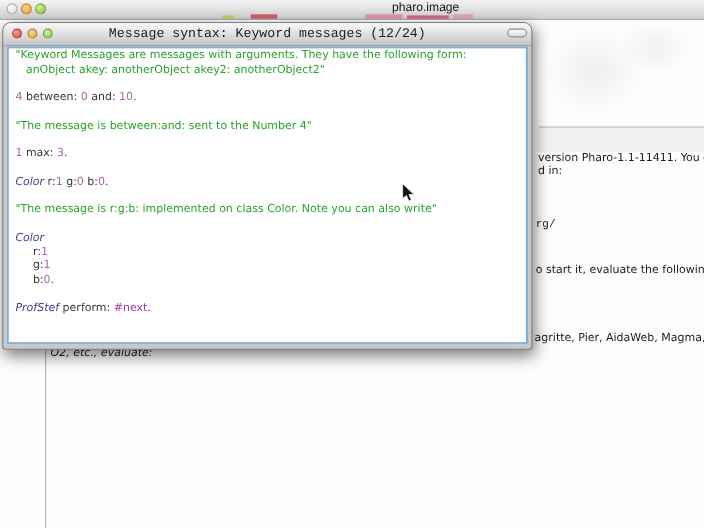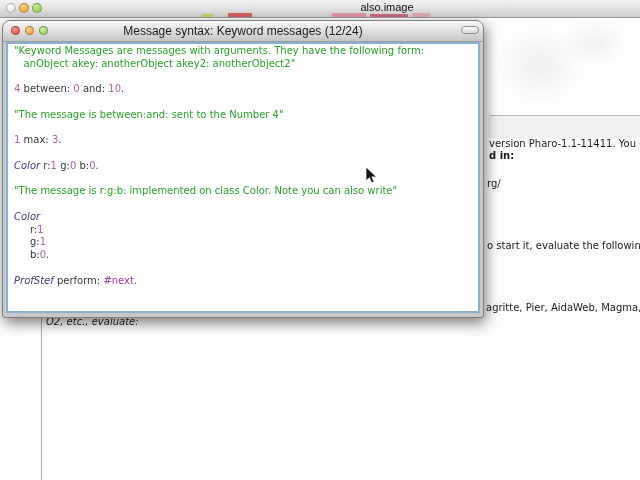--- a/index.html
+++ b/index.html
@@ -40,21 +40,21 @@
     box-shadow:2px 5px 14px rgba(0,0,0,0.5);
     background:#c8c8c8;box-sizing:content-box;
   }
   .fg-titlebar{
     position:relative;height:20px;border-radius:7px 7px 0 0;
     background:linear-gradient(#fafafa,#c5c5c5);
     border-bottom:1px solid #9d9d9d;
   }
   .fg-title{
     position:absolute;left:0;right:0;top:3px;text-align:center;
-    font-family:Liberation Sans, sans-serif;font-size:12px;color:#1a1a1a;
+    font-family:Liberation Mono, monospace;font-size:12px;color:#1a1a1a;
     white-space:nowrap;
   }
   .fg-light{position:absolute;top:5px;width:9px;height:9px;border-radius:50%;border:1px solid rgba(0,0,0,0.3);box-sizing:border-box;}
   .fg-close{left:8px;background:radial-gradient(circle at 35% 30%,#ff9e90,#d8443a);}
   .fg-min{left:22px;background:radial-gradient(circle at 35% 30%,#ffd592,#ef9e26);}
   .fg-max{left:36px;background:radial-gradient(circle at 35% 30%,#d6f2ae,#7fc440);}
   .fg-oval{
     position:absolute;right:4px;top:5px;width:18px;height:8px;
     border:1px solid #8f8f8f;border-radius:5px;
     background:linear-gradient(#fdfdfd,#d9d9d9);box-sizing:border-box;
@@ -83,31 +83,31 @@
 <div id="screen">
 
   <div class="smudge" style="left:495px;top:25px;width:90px;height:80px;background:radial-gradient(closest-side,rgba(0,0,0,0.06),rgba(0,0,0,0));"></div>
   <div class="smudge" style="left:560px;top:18px;width:70px;height:50px;background:radial-gradient(closest-side,rgba(0,0,0,0.05),rgba(0,0,0,0));"></div>
 
   <div class="bg-band"></div>
   <div class="bg-divider"></div>
   <div class="bg-vline"></div>
 
   <div class="bg-frag" style="left:489px;top:138px;">version Pharo-1.1-11411. You c</div>
-  <div class="bg-frag" style="left:489px;top:150px;font-weight:bold;">d in:</div>
-  <div class="bg-frag" style="left:487px;top:178px;">rg/</div>
+  <div class="bg-frag" style="left:489px;top:150px;">d in:</div>
+  <div class="bg-frag" style="left:487px;top:199px;font-family:Liberation Mono, monospace;">rg/</div>
   <div class="bg-frag" style="left:487px;top:240px;">o start it, evaluate the following</div>
   <div class="bg-frag" style="left:486px;top:302px;">agritte, Pier, AidaWeb, Magma, M</div>
   <div class="bg-frag" style="left:46px;top:316px;font-style:italic;">O2, etc., evaluate:</div>
 
   <div class="mac-bar">
     <span class="mac-light mac-close"></span>
     <span class="mac-light mac-min"></span>
     <span class="mac-light mac-zoom"></span>
-    <span class="mac-title">also.image</span>
+    <span class="mac-title">pharo.image</span>
   </div>
 
   <div class="artifact" style="left:202px;top:14px;width:11px;height:3px;background:#c3cf4e;"></div>
   <div class="artifact" style="left:228px;top:13px;width:24px;height:4px;background:#cf4a4a;"></div>
   <div class="artifact" style="left:332px;top:13px;width:34px;height:4px;background:#e08a9a;"></div>
   <div class="artifact" style="left:370px;top:14px;width:38px;height:3px;background:#cc5570;"></div>
   <div class="artifact" style="left:412px;top:13px;width:18px;height:4px;background:#e0a0a8;"></div>
 
   <div class="fg-window">
     <div class="fg-titlebar">

